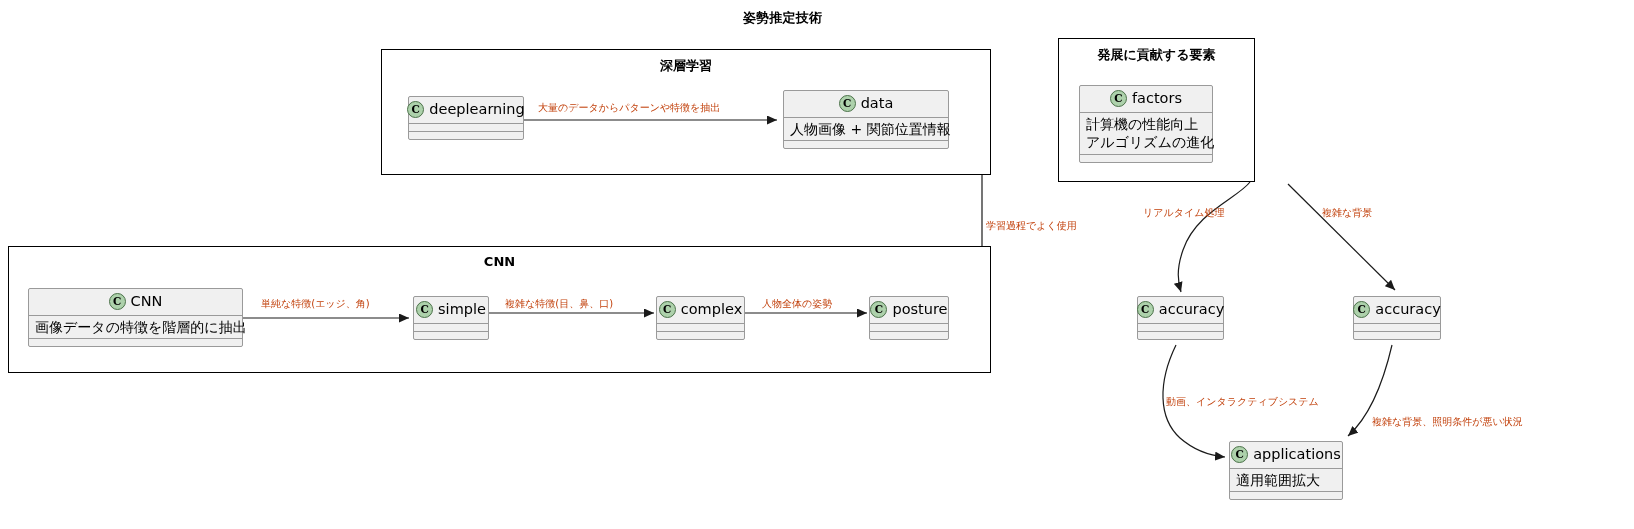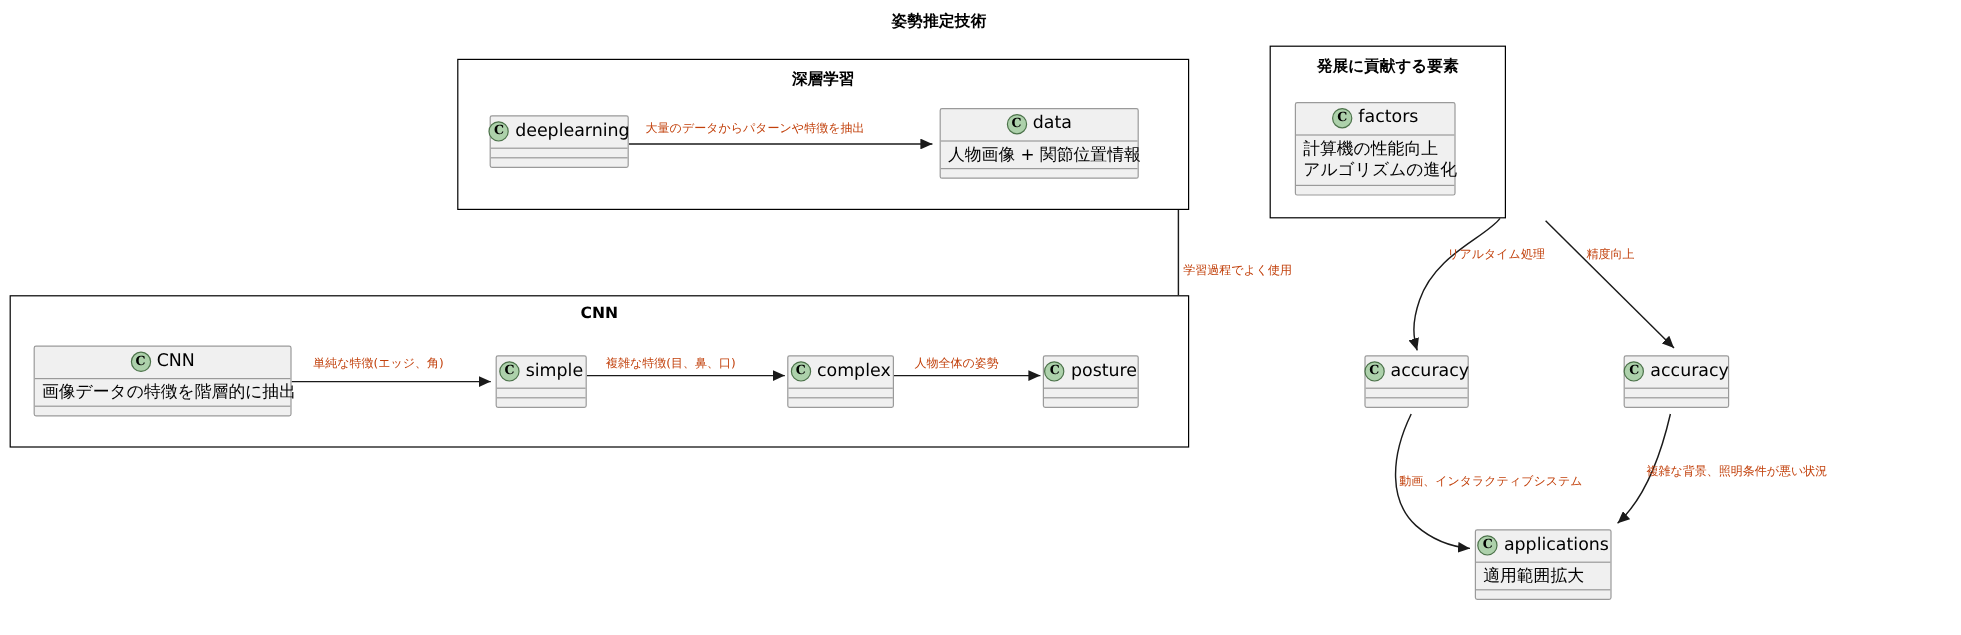--- a/index.html
+++ b/index.html
@@ -170,27 +170,27 @@
   <div class="edge-label" style="left:538px; top:102px;">大量のデータからパターンや特徴を抽出</div>
 
   <div class="edge-label" style="left:986px; top:220px;">学習過程でよく使用</div>
 
   <div class="edge-label" style="left:261px; top:298px;">単純な特徴(エッジ、角)</div>
 
   <div class="edge-label" style="left:505px; top:298px;">複雑な特徴(目、鼻、口)</div>
 
   <div class="edge-label" style="left:762px; top:298px;">人物全体の姿勢</div>
 
-  <div class="edge-label" style="left:1206px; top:207px;">リアルタイム処理</div>
-
-  <div class="edge-label" style="left:1322px; top:207px;">精度向上</div>
+  <div class="edge-label" style="left:1143px; top:207px;">リアルタイム処理</div>
+
+  <div class="edge-label" style="left:1322px; top:207px;">複雑な背景</div>
 
   <div class="edge-label" style="left:1166px; top:396px;">動画、インタラクティブシステム</div>
 
-  <div class="edge-label" style="left:1372px; top:388px;text-align:center;">複雑な背景、照明条件が悪い状況</div>
+  <div class="edge-label" style="left:1372px; top:416px;text-align:center;">複雑な背景、照明条件が悪い状況</div>
 
   <div class="uml-class" style="left:408px; top:96px; width:116px;">
     <div class="uml-header">
       <span class="circle-c">C</span>
       <span class="cname">deeplearning</span>
     </div>
     <div class="uml-compartment empty"></div>
     <div class="uml-compartment empty"></div>
   </div>
 

